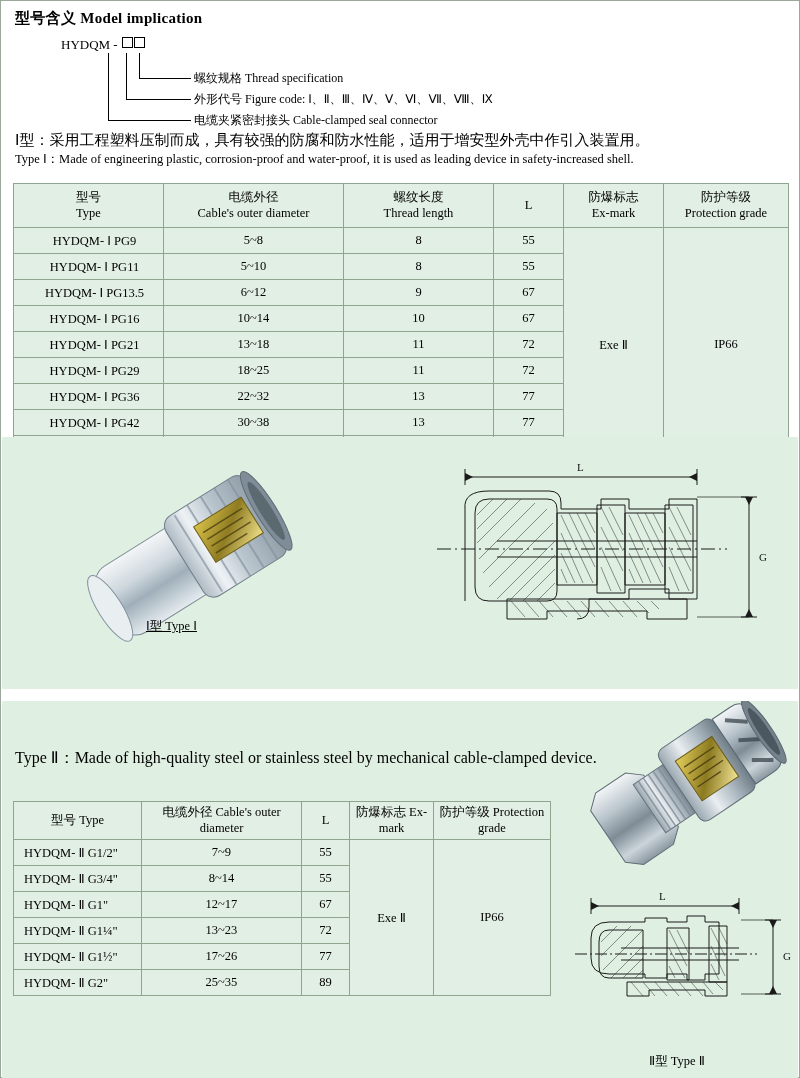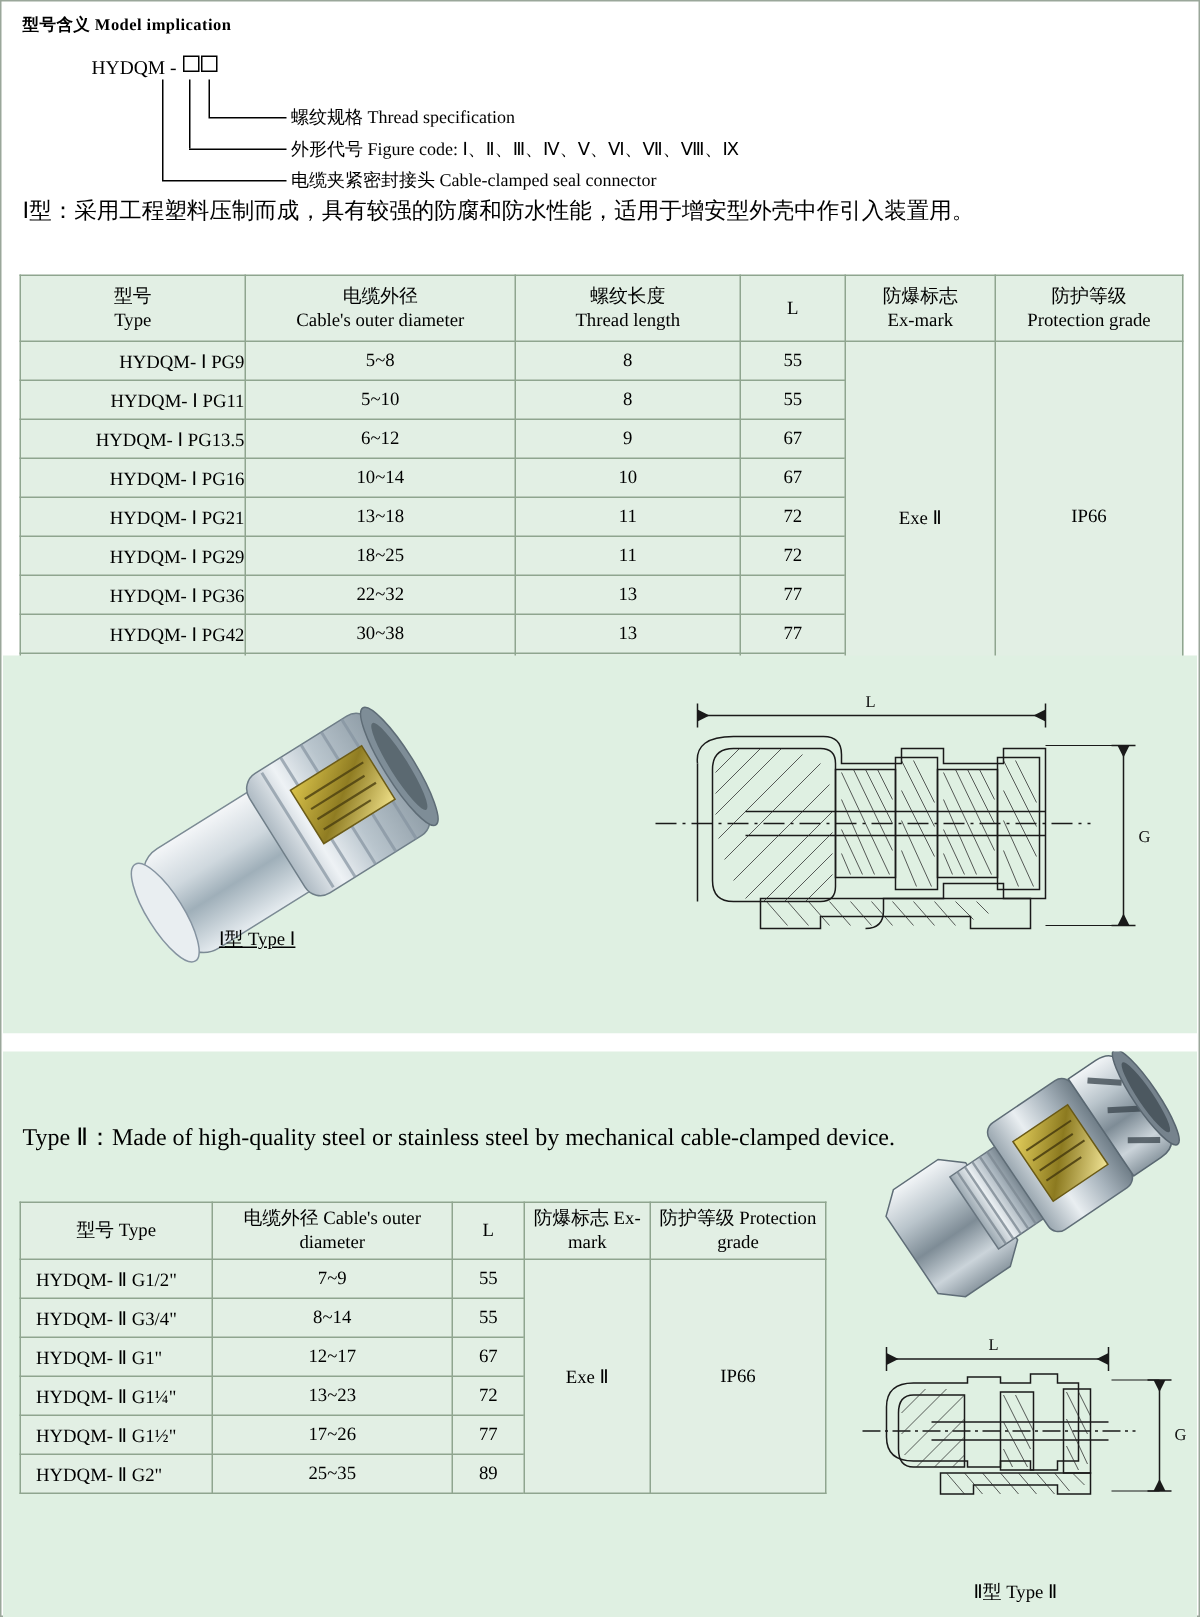--- a/index.html
+++ b/index.html
@@ -14,21 +14,21 @@
   }
   .page {
     position: absolute;
     inset: 0;
     border: 1px solid #9aa79a;
   }
 
   
   .sec-title {
     position: absolute; left: 14px; top: 8px;
-    font-size: 11px; font-weight: bold;
+    font-size: 15px; font-weight: bold;
     letter-spacing: .3px;
   }
   .model-tree {
     position: absolute; left: 60px; top: 36px;
     font-size: 12.5px;
   }
   .mt-code { position: absolute; left: 0; top: 0; font-size: 13px; white-space: nowrap; }
   .mt-box {
     display: inline-block; width: 11px; height: 11px;
     border: 1px solid #000; margin-left: 1px; vertical-align: 1px;
@@ -48,21 +48,21 @@
   }
   .table1 th, .table1 td {
     border: 1px solid #8fa58f;
     text-align: center;
     background: #e2efe4;
     padding: 0;
     height: 26px;
     font-weight: normal;
   }
   .table1 thead th { height: 44px; line-height: 1.25; }
-  .table1 td.type { text-align: right; padding-left: 12px; }
+  .table1 td.type { text-align: center; padding-left: 12px; }
   .table1 .cn { display: block; }
   .table1 .en { display: block; }
 
   
   .fig-band {
     position: absolute; left: 1px; top: 436px;
     width: 796px; height: 252px;
     background: #dff0e2;
   }
   .fig-band .photo-area { position: absolute; left: 30px; top: 6px; width: 330px; height: 215px; }
@@ -126,20 +126,21 @@
 
     <div class="leader" style="left:47px; top:16px; width:1px; height:67px;"></div>
     <div class="leader" style="left:47px; top:83px; width:83px; height:1px;"></div>
 
     <div class="mt-line" style="left:133px; top:33px;">螺纹规格 Thread  specification</div>
     <div class="mt-line" style="left:133px; top:54px;">外形代号 Figure  code:  Ⅰ、Ⅱ、Ⅲ、Ⅳ、Ⅴ、Ⅵ、Ⅶ、Ⅷ、Ⅸ</div>
     <div class="mt-line" style="left:133px; top:75px;">电缆夹紧密封接头 Cable-clamped  seal  connector</div>
   </div>
 
   <div class="desc-cn">Ⅰ型：采用工程塑料压制而成，具有较强的防腐和防水性能，适用于增安型外壳中作引入装置用。</div>
+  <div class="desc-en">Type Ⅰ：Made of engineering plastic, corrosion-proof and water-proof, it is used as leading device in safety-increased shell.</div>
 
   <table class="table1">
     <thead>
       <tr>
         <th style="width:150px">
           <span class="cn">型号</span>
           <span class="en">Type</span>
         </th>
         <th style="width:180px">
           <span class="cn">电缆外径</span>

